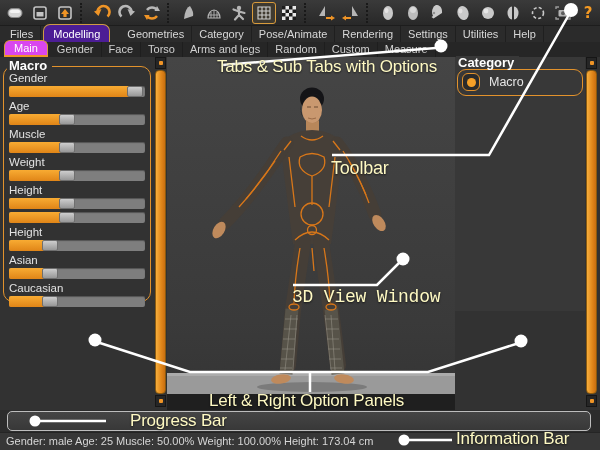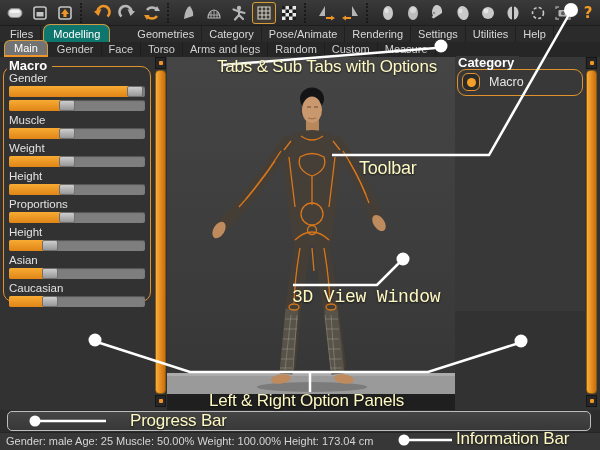--- a/index.html
+++ b/index.html
@@ -21,31 +21,31 @@
   .tbtn.active{background:#3f3a30;outline:1px solid #d89b3c;outline-offset:-1px;}
   .tsep{width:5px;height:20px;border-left:2px dotted #191919;margin:0 2px;flex:0 0 auto;}
   
   .maintabs{
     position:absolute;left:0;top:26px;width:600px;height:16px;
     background:#2b2b2b;display:flex;align-items:flex-end;padding-left:3px;box-sizing:border-box;
     font-size:11px;color:#d8d8d8;
   }
   .mtab{padding:2px 7px 2px;border-right:1px solid #1f1f1f;white-space:nowrap;line-height:12px;}
   .mtab.active{
-    background:#0f766e;color:#fff;border:1px solid #cf9b44;border-bottom:none;
-    border-radius:7px 7px 0 0;padding:3px 9px 2px;margin-top:-4px;margin-right:20px;margin-left:2px;
+    background:#4c1d95;color:#fff;border:1px solid #cf9b44;border-bottom:none;
+    border-radius:7px 7px 0 0;padding:3px 9px 2px;margin-top:-4px;margin-right:10px;margin-left:2px;
   }
   .subtabs{
     position:absolute;left:0;top:42px;width:600px;height:15px;
     background:#262626;display:flex;align-items:flex-end;padding-left:3px;box-sizing:border-box;
     font-size:11px;color:#d0d0d0;
   }
   .stab{padding:2px 7px;border-right:1px solid #1e1e1e;white-space:nowrap;line-height:11px;}
   .stab.active{
-    background:#737373;color:#fff;border:1px solid #d89b3c;border-bottom:2px solid #ef9426;
+    background:#d946ef;color:#fff;border:1px solid #d89b3c;border-bottom:2px solid #ef9426;
     border-radius:6px 6px 0 0;padding:2px 9px 1px;margin-left:1px;margin-right:2px;
   }
   
   .left-panel{position:absolute;left:2px;top:57px;width:152px;height:353px;}
   .group{position:absolute;border:1.5px solid #e2922c;border-radius:10px;box-sizing:border-box;}
   .group-title{
     position:absolute;font-size:13px;font-weight:bold;color:#fff;
     background:#323232;padding:0 5px 0 2px;line-height:13px;z-index:2;
   }
   .macro-group{left:1px;top:9px;width:148px;height:236px;padding:5px 5px 0 5px;}
@@ -277,20 +277,21 @@
   <div class="group-title" style="left:5px;top:2px;">Macro</div>
   <div class="group macro-group">
     <div class="slider-row">
       <div class="slider-label">Gender</div>
       <div class="slider-track">
         <div class="slider-fill" style="width: 93%;"></div>
         <div class="slider-handle" style="left: calc(93% - 8px);"></div>
       </div>
     </div>
     <div class="slider-row">
+      <div class="slider-label">Age</div>
       <div class="slider-track">
         <div class="slider-fill" style="width: 43%;"></div>
         <div class="slider-handle" style="left: calc(43% - 8px);"></div>
       </div>
     </div>
     <div class="slider-row">
       <div class="slider-label">Muscle</div>
       <div class="slider-track">
         <div class="slider-fill" style="width: 43%;"></div>
         <div class="slider-handle" style="left: calc(43% - 8px);"></div>
@@ -304,21 +305,20 @@
       </div>
     </div>
     <div class="slider-row">
       <div class="slider-label">Height</div>
       <div class="slider-track">
         <div class="slider-fill" style="width: 43%;"></div>
         <div class="slider-handle" style="left: calc(43% - 8px);"></div>
       </div>
     </div>
     <div class="slider-row">
-      <div class="slider-label">Proportions</div>
       <div class="slider-track">
         <div class="slider-fill" style="width: 43%;"></div>
         <div class="slider-handle" style="left: calc(43% - 8px);"></div>
       </div>
     </div>
     <div class="slider-row">
       <div class="slider-label">Height</div>
       <div class="slider-track">
         <div class="slider-fill" style="width: 30%;"></div>
         <div class="slider-handle" style="left: calc(30% - 8px);"></div>
@@ -468,17 +468,17 @@
     <circle cx="521" cy="341" r="6.5" stroke="none"></circle>
 
     <line x1="40" y1="421" x2="106" y2="421"></line>
     <circle cx="35" cy="421" r="5.5" stroke="none"></circle>
 
     <line x1="409" y1="440" x2="452" y2="440"></line>
     <circle cx="404" cy="440" r="5.5" stroke="none"></circle>
   </g>
 </svg>
 <div class="ann-text" style="left:217px;top:57px;font-size:17px;">Tabs &amp; Sub Tabs with Options</div>
-<div class="ann-text" style="left:331px;top:158px;font-size:18px;margin-left:28px;">Toolbar</div>
+<div class="ann-text" style="left:331px;top:158px;font-size:18px;">Toolbar</div>
 <div class="ann-text" style="left:292px;top:287px;font-size:18px;font-family:Liberation Mono, monospace;">3D View Window</div>
 <div class="ann-text" style="left:209px;top:391px;font-size:17px;">Left &amp; Right Option Panels</div>
 <div class="ann-text" style="left:110px;top:411px;font-size:17px;margin-left:20px;">Progress Bar</div>
 <div class="ann-text" style="left:456px;top:429px;font-size:17px;">Information Bar</div>
 
 </body></html>

